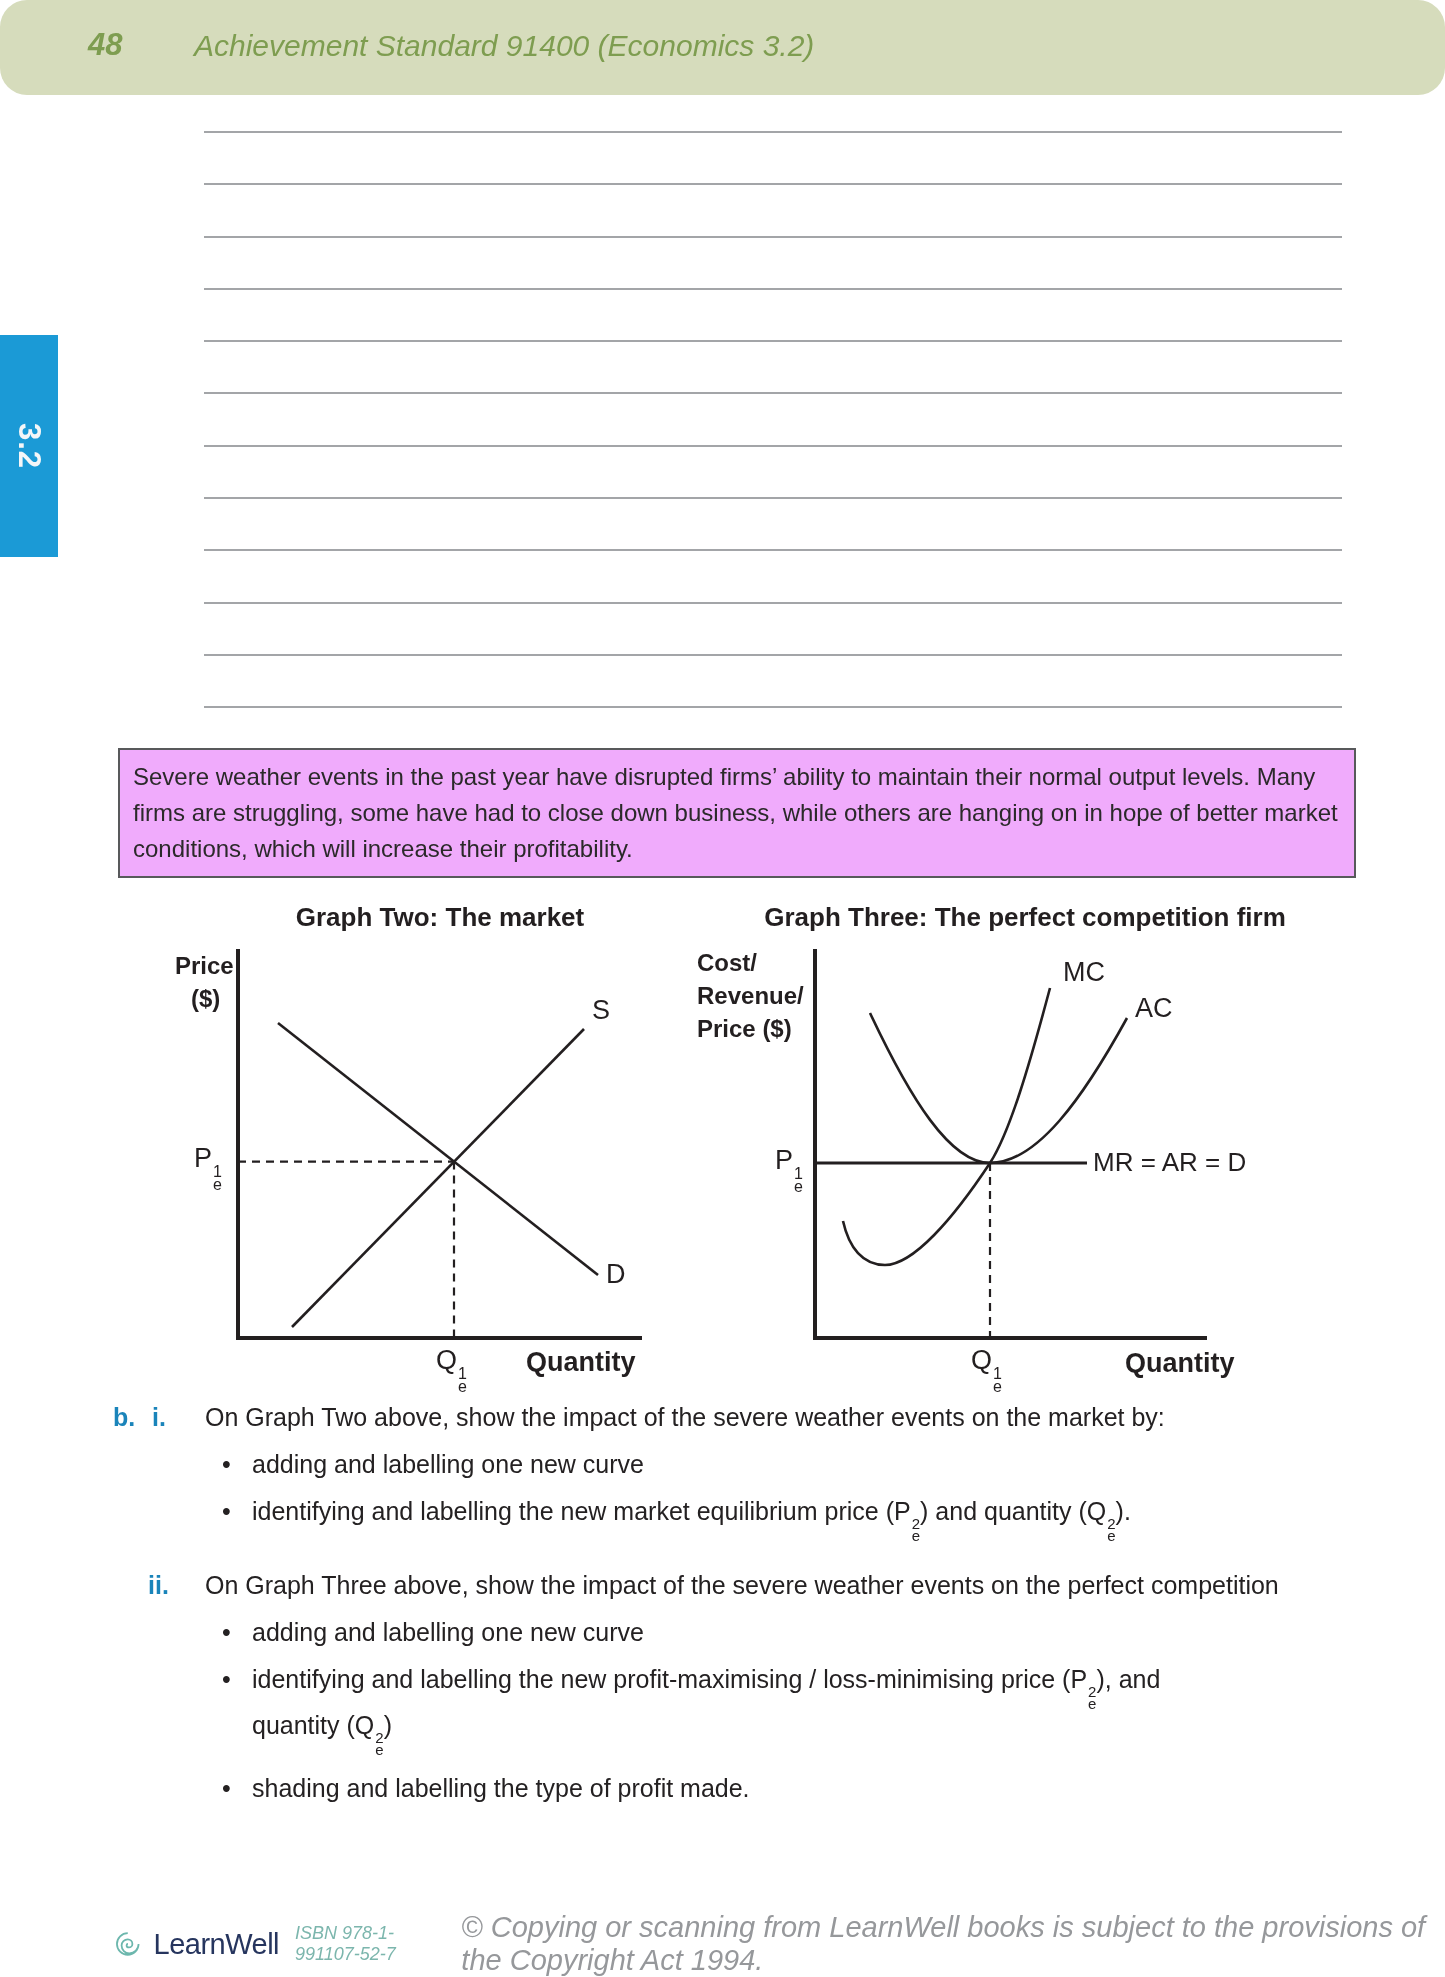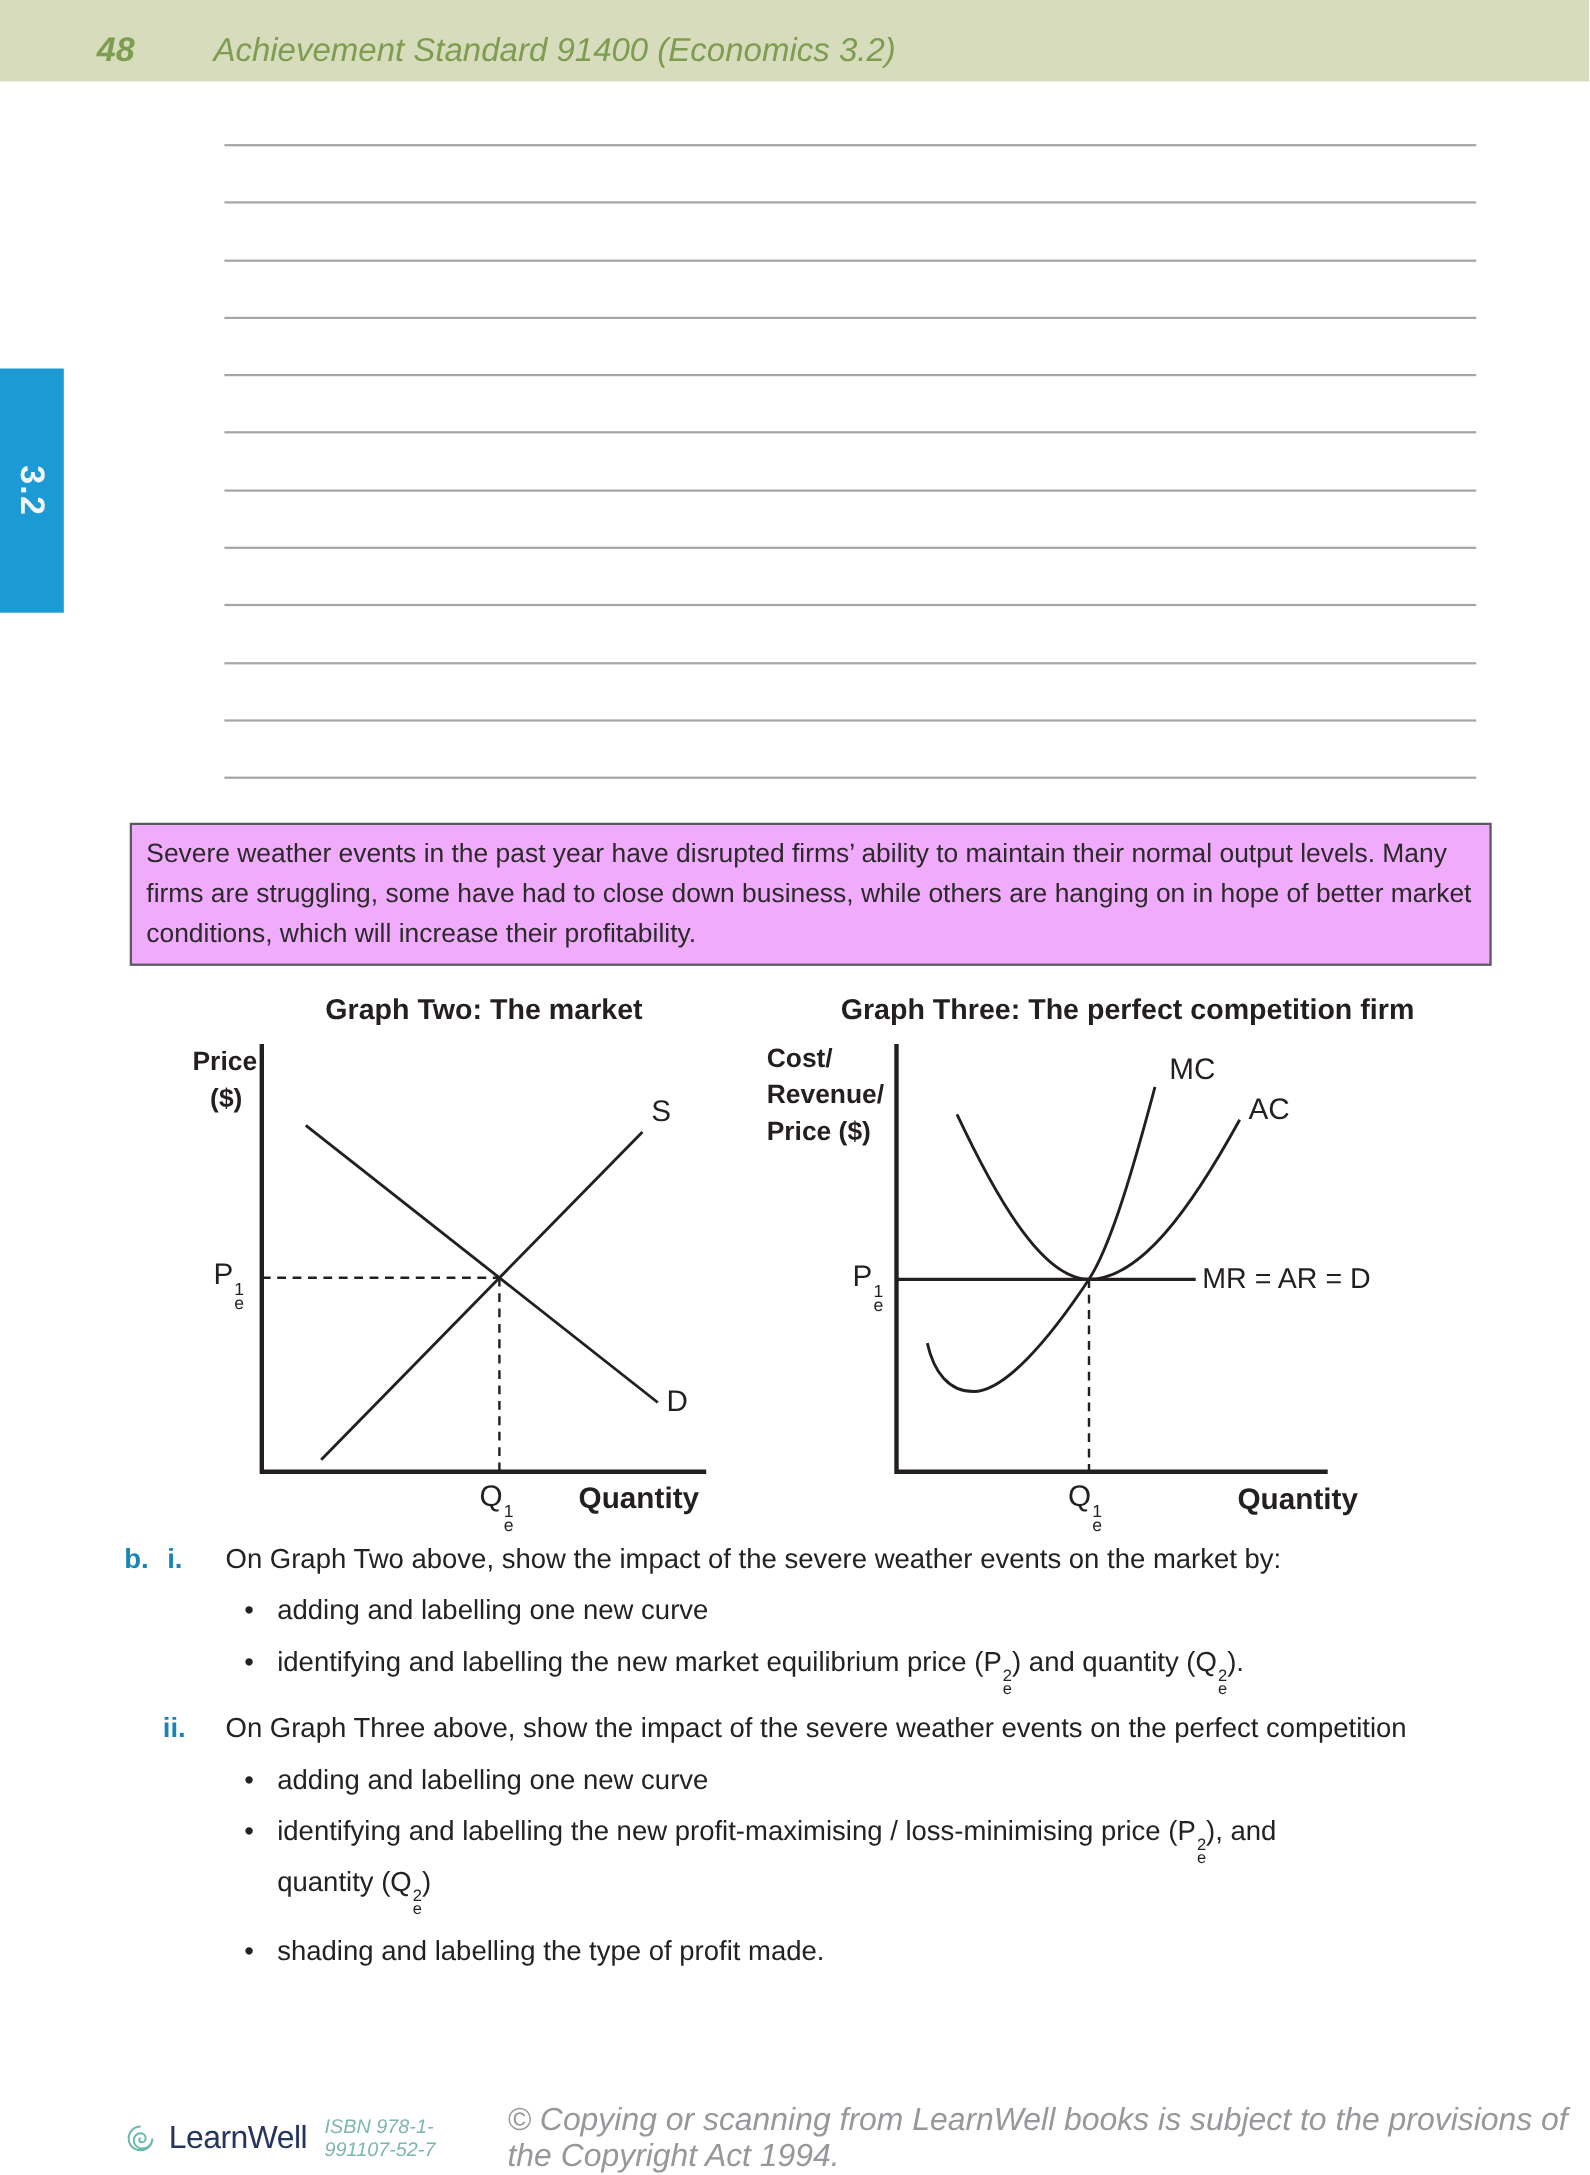--- a/index.html
+++ b/index.html
@@ -1,20 +1,20 @@
 <!DOCTYPE html>
 <html style="--header-background: #d6dcbc; --header-text: #7e9d50; --tab-blue: #1b9ad6; --question-blue: #1a84ba; --ink-black: #231f20; --footer-navy: #26355e; --footer-teal: #7cb6ad; --footer-gray: #96989b;"><head>
 <meta charset="utf-8">
 <style>
   html,body{margin:0;padding:0;background:#fff;}
   .page{position:relative;width:1445px;height:1977px;background:#ffffff;overflow:hidden;
         font-family:"Liberation Sans",sans-serif;color:#242122;}
 
   
-  .band{position:absolute;left:0;top:0;width:1445px;height:74px;background:var(--header-background,#d6dcbc);}
+  .band{position:absolute;left:0;top:0;width:1445px;height:95px;background:var(--header-background,#d6dcbc);border-radius:27px;}
   .pagenum{position:absolute;left:88px;top:27px;font-size:31px;font-weight:bold;font-style:italic;color:var(--header-text,#7e9d50);}
   .htitle{position:absolute;left:148px;top:29px;font-size:30px;font-style:italic;color:var(--header-text,#7e9d50);margin-left:46px;}
 
   
   .sidetab{position:absolute;left:0;top:335px;width:58px;height:222px;background:var(--tab-blue,#1b9ad6);
            display:flex;align-items:center;justify-content:center;}
   .sidetab span{display:block;transform:rotate(90deg);color:#f4f6f8;font-size:31px;font-weight:bold;letter-spacing:1px;}
 
   
   .answer-lines{position:absolute;left:204px;top:131px;width:1138px;}
@@ -46,21 +46,21 @@
   
   .ss{display:inline-flex;flex-direction:column;line-height:13px;font-size:16px;vertical-align:-10px;margin-left:1px;}
   .q-text .ss{font-size:15px;line-height:12px;vertical-align:-9px;}
 
   
   .question{position:absolute;left:113px;top:1402px;width:1250px;font-size:25px;line-height:30px;color:#242122;}
   .qrow{display:flex;align-items:flex-start;}
   .qnum{color:var(--question-blue,#1a84ba);font-weight:bold;}
   .q-part{width:39px;}
   .q-i{width:53px;}
-  .qrow.ii{padding-left:35px;margin-top:14px;}
+  .qrow.ii{padding-left:35px;margin-top:28px;}
   .qrow.ii .q-ii{width:57px;}
   .brow{display:flex;padding-left:109px;margin-top:17px;}
   .bdot{width:30px;font-size:25px;}
   .q-text .line2{display:block;}
 
   
   .footer{position:absolute;left:110px;top:1911px;display:flex;align-items:center;}
   .brand{font-size:29px;font-weight:normal;color:var(--footer-navy,#26355e);margin-left:8px;letter-spacing:-0.5px;}
   .isbn{font-size:18px;font-style:italic;color:var(--footer-teal,#7cb6ad);margin-left:16px;}
   .copyright{font-size:29px;font-style:italic;color:var(--footer-gray,#96989b);margin-left:12px;}

